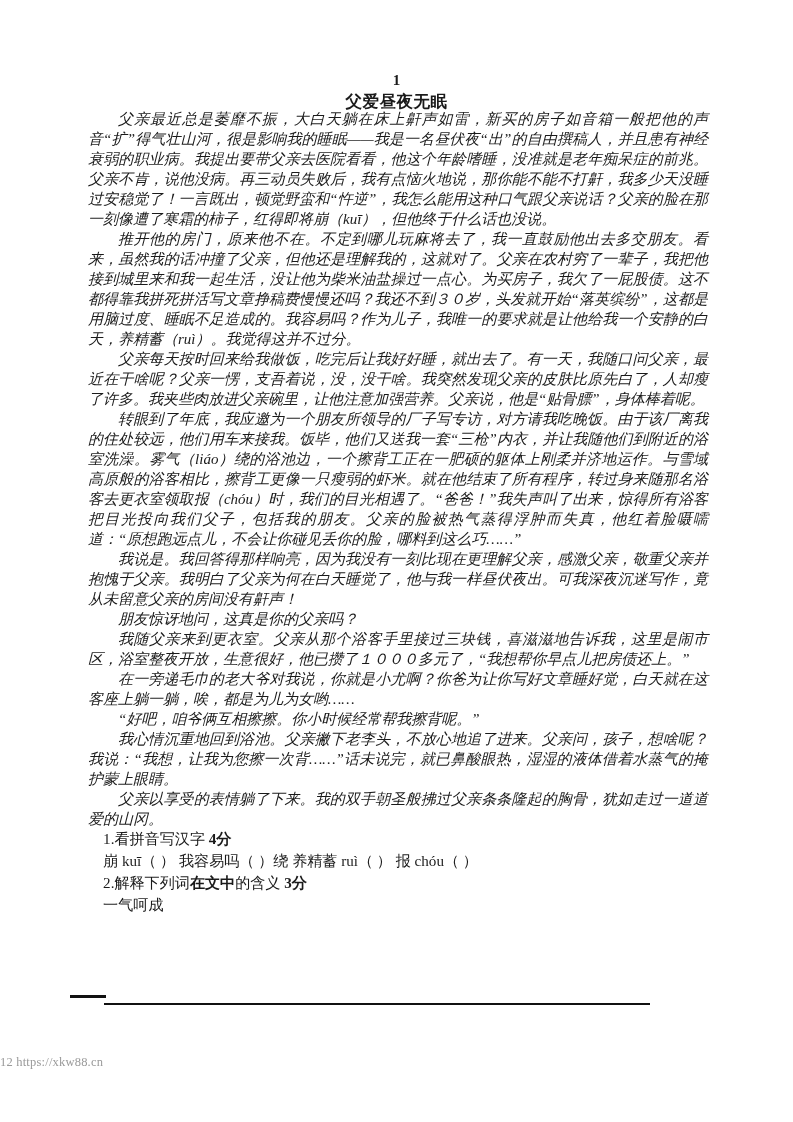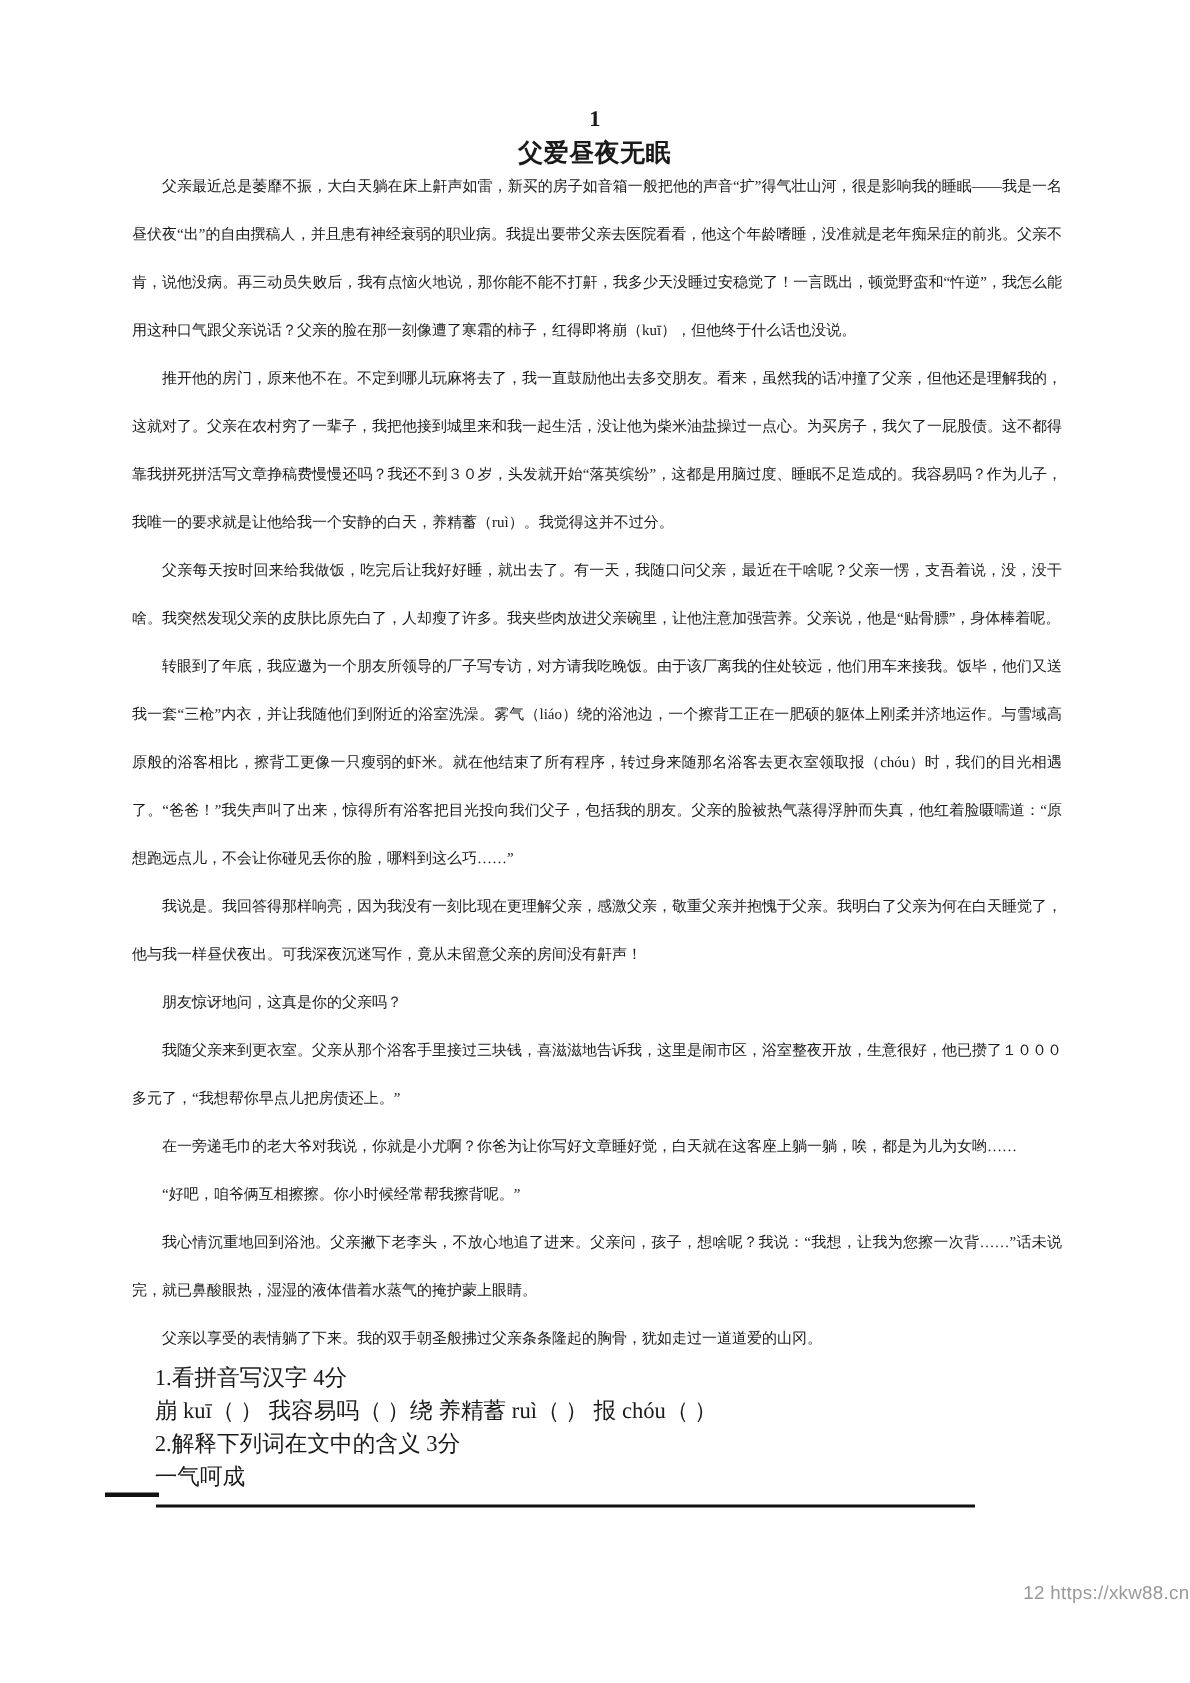--- a/index.html
+++ b/index.html
@@ -41,40 +41,41 @@
     line-height: 1.2;
   }
   .body-area {
     position: absolute;
     left: 88px;
     top: 109px;
     width: 620px;
   }
   p.para {
     margin: 0;
-    font-size: 10px;
-    line-height: 32px;
+    font-size: 15px;
+    line-height: 20px;
     text-align: justify;
     text-justify: inter-ideograph;
     text-indent: 2em;
     letter-spacing: 0px;
     word-break: break-all;
+    font-style: italic;
   }
   p.q-line {
     margin: 0;
     font-size: 15.1px;
     line-height: 21.9px;
     text-indent: 1em;
     text-align: left;
   }
   p.q-line.sub {
     text-indent: 1em;
   }
   b.bold {
-    font-weight: normal;
+    font-weight: bold;
   }
   .rules {
     position: absolute;
     left: 0;
     top: 0;
     width: 793px;
     height: 1122px;
     pointer-events: none;
   }
   .rule-short {
@@ -91,22 +92,22 @@
     top: 1003px;
     width: 546px;
     height: 1.6px;
     background: #111111;
   }
   .watermark {
     position: absolute;
     left: 0;
     top: 1055px;
     width: 793px;
-    text-align: right;
-    font-family: Liberation Sans, sans-serif;
+    text-align: left;
+    font-family: Liberation Serif, serif;
     font-size: 12.5px;
     color: #9a9a9a;
     letter-spacing: 0.2px;
   }
 </style>
 </head>
 <body>
 
 <div class="page">
 

